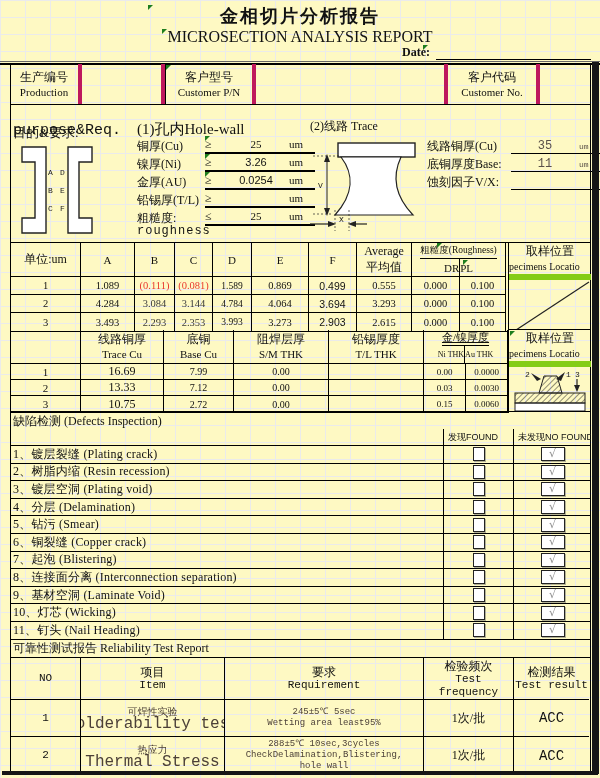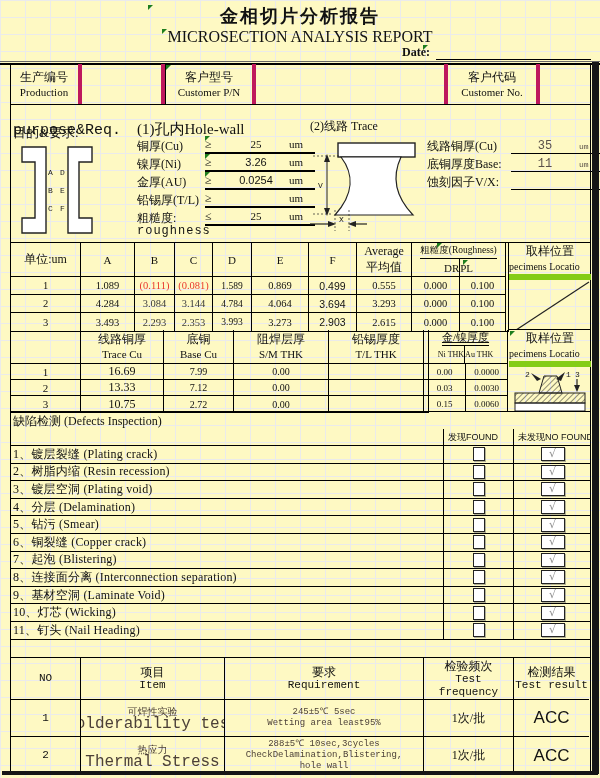--- a/index.html
+++ b/index.html
@@ -70,21 +70,21 @@
   .small-dark{font-size:8px;color:#3a3a3a}
   .f-sans{font-family:"Liberation Sans","DejaVu Sans",sans-serif;font-size:10px}
 
   
   .loc1{left:509px;top:242px;width:82px;height:88px;border-top:1.5px solid #000;border-bottom:1.5px solid #000;z-index:2;overflow:hidden}
   .loc2{left:509px;top:330px;width:82px;height:82px;border-bottom:1.5px solid #000;z-index:2;overflow:hidden}
   .loc-cn{font-size:12px;text-align:center;line-height:16px;border-bottom:0;white-space:nowrap}
   .loc-en{font-size:10px;line-height:15px;white-space:nowrap;border-bottom:6px solid #84cc16;font-family:Liberation Serif, serif}
 
   
-  .t2{left:10px;top:330px;width:419px;border-left:1.5px solid #000;border-right:1px solid #000;border-bottom:1.5px solid #000;display:grid;
+  .t2{left:10px;top:330px;width:499px;border-left:1.5px solid #000;border-right:1px solid #000;border-bottom:1.5px solid #000;display:grid;
       grid-template-columns:70px 83px 70px 95px 95px 42px 42px;
       grid-template-rows:34px 16px 16px 16px;z-index:2}
   .t2 .hc{border-right:1px solid #000;border-bottom:1.5px solid #000;display:flex;flex-direction:column;justify-content:center;align-items:center;overflow:hidden}
   .t2 .dc{border-right:1px solid #000;border-bottom:1px solid #000;display:flex;justify-content:center;align-items:center;overflow:hidden}
   .t2-h-cn{font-size:12px;line-height:16px;white-space:nowrap}
   .t2-h-en{font-size:11px;line-height:15px;white-space:nowrap}
   .aun-wrap{padding:0!important}
   .aun-top{height:16px;border-bottom:1px solid #000;font-size:11px;display:flex;align-items:center;justify-content:center;white-space:nowrap;text-decoration:underline}
   .aun-bot{flex:1;display:flex}
   .aun-bot span{flex:1;display:flex;align-items:center;justify-content:center;font-size:8px;white-space:nowrap}
@@ -106,21 +106,21 @@
   .rel-title{left:13px;top:640px;font-size:12px;white-space:nowrap}
   .rel-grid{left:10px;top:657px;width:581px;border:1.5px solid #000;display:grid;
       grid-template-columns:70px 144px 199px 90px 75px;grid-template-rows:42px 37px 37px;z-index:2}
   .rel-grid>div{border-right:1px solid #000;border-bottom:1px solid #000;display:flex;flex-direction:column;justify-content:center;align-items:center;overflow:hidden}
   .rel-h-cn{font-size:12px;line-height:14px;white-space:nowrap}
   .rel-h-en{font-size:11px;line-height:13px;white-space:nowrap;font-family:"Liberation Mono","DejaVu Sans Mono",monospace}
   .rel-item-cn{font-size:10px;line-height:12px;color:#4c4038;white-space:nowrap}
   .rel-item-en{font-size:16px;line-height:12px;color:#4c4038;white-space:nowrap;font-family:Liberation Mono, monospace}
   .rel-req{font-size:9px;line-height:11px;color:#4c4038;white-space:nowrap;font-family:"Liberation Mono","DejaVu Sans Mono",monospace}
   .rel-freq{font-size:12px;white-space:nowrap}
-  .rel-res{font-size:17px;font-family:Liberation Sans, sans-serif}
+  .rel-res{font-size:14px;font-family:Liberation Mono, monospace}
 
   svg{display:block}
   .svgtxt{font-family:"Liberation Mono","DejaVu Sans Mono",monospace;font-size:8px;fill:#222}
 </style>
 </head>
 <body>
 
 <div id="sheet">
 
   <div class="abs title-cn nowrap">金相切片分析报告</div>
@@ -483,20 +483,21 @@
 
     <div class="def-label">11、钉头 (Nail Heading)</div>
     <div class="def-cb">
         <span class="cbx"></span>
       </div>
     <div class="def-cb">
         <span class="cbx2">√</span>
       </div>
   </div>
 
+  <div class="abs rel-title nowrap">可靠性测试报告 Reliability Test Report</div>
   <div class="abs rel-grid">
     <div>
         <span class="rel-h-en">NO</span>
       </div>
     <div>
       <span class="rel-h-cn">项目</span>
       <span class="rel-h-en">Item</span>
     </div>
     <div>
       <span class="rel-h-cn">要求</span>

